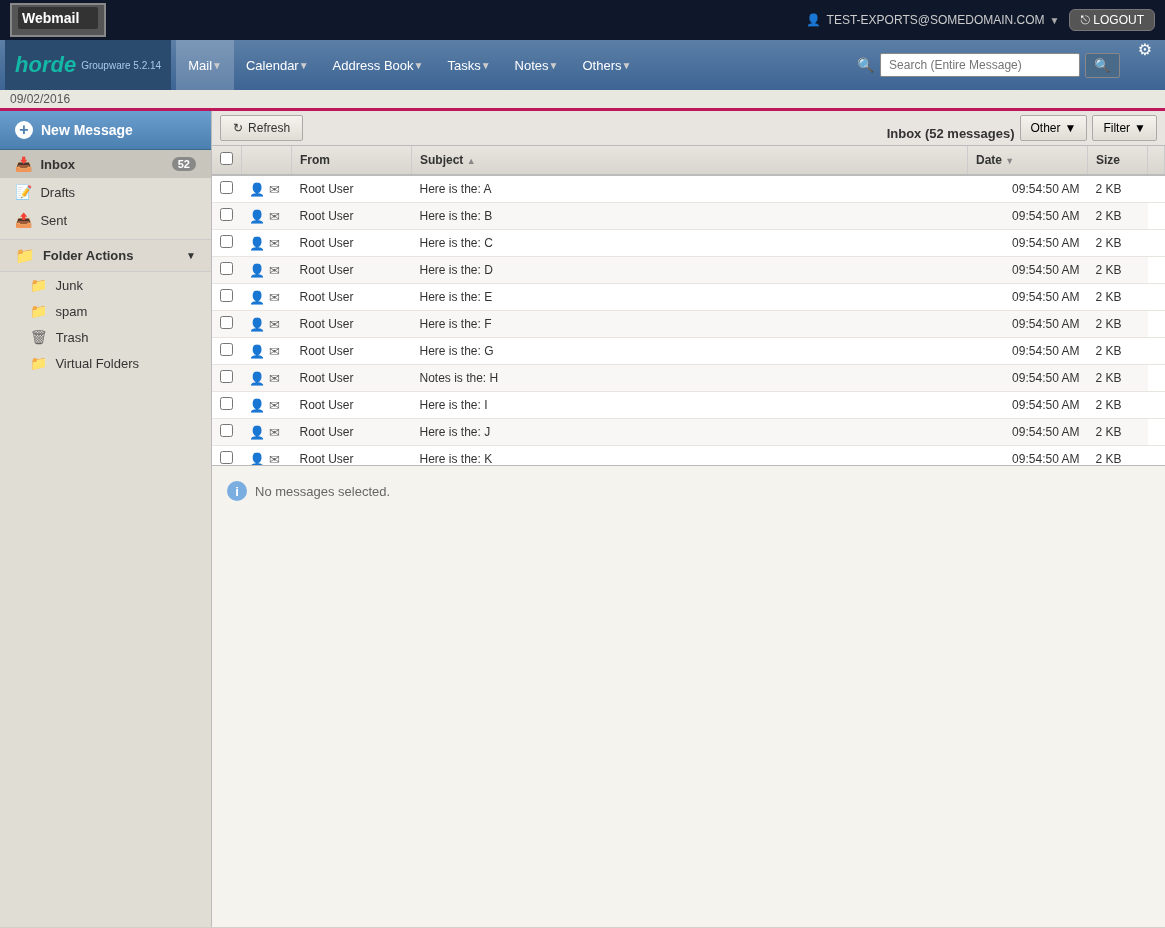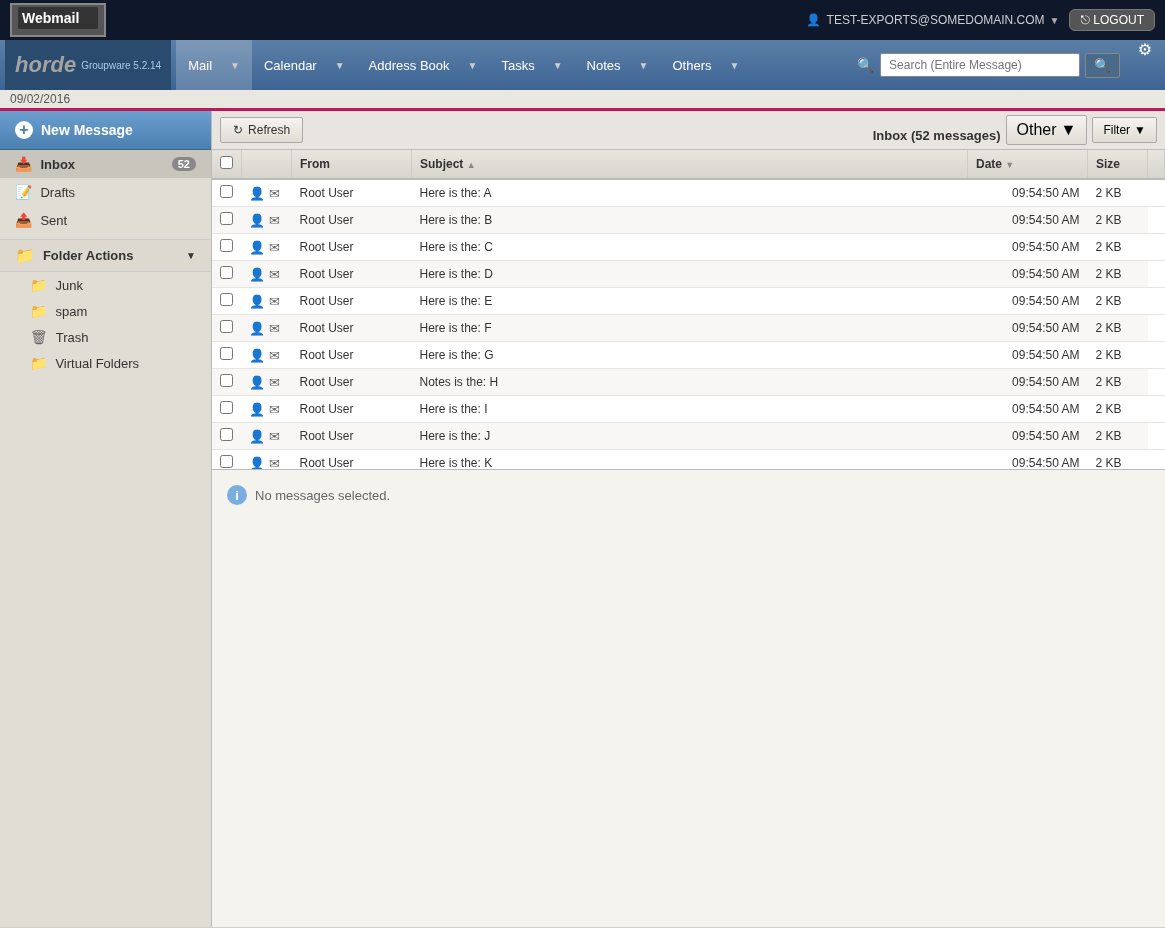--- a/index.html
+++ b/index.html
@@ -62,38 +62,38 @@
       padding: 0 5px;
     }
     #horde-logo {
       display: flex;
       align-items: center;
       padding: 5px 10px;
       background: #2a4a6e;
       margin-right: 5px;
     }
     #horde-logo-text {
-      color: #a3a3a3;
+      color: #14b8a6;
       font-size: 22px;
       font-style: italic;
       font-weight: bold;
     }
     #horde-version {
       color: #aac8e8;
       font-size: 10px;
       margin-left: 5px;
     }
     .nav-item {
       display: flex;
       align-items: center;
       padding: 0 12px;
       color: white;
       cursor: pointer;
       font-size: 13px;
-      gap: 18px;
+      gap: 0;
       position: relative;
     }
     .nav-item.active { background: rgba(255,255,255,0.2); }
     .nav-dropdown-arrow { font-size: 10px; color: #ccc; }
     #search-area {
       margin-left: auto;
       display: flex;
       align-items: center;
       padding: 0 10px;
       gap: 5px;
@@ -256,21 +256,21 @@
       font-weight: bold;
       font-size: 13px;
       color: #333;
       margin-top: 10px;
     }
     .other-btn {
       background: linear-gradient(to bottom, #f5f3ee, #e0ddd5);
       border: 1px solid #aaa;
       padding: 5px 10px;
       cursor: pointer;
-      font-size: 16px;
+      font-size: 12px;
       border-radius: 2px;
       display: flex;
       align-items: center;
       gap: 4px;
     }
     .filter-btn {
       background: linear-gradient(to bottom, #f5f3ee, #e0ddd5);
       border: 1px solid #aaa;
       padding: 5px 10px;
       cursor: pointer;

